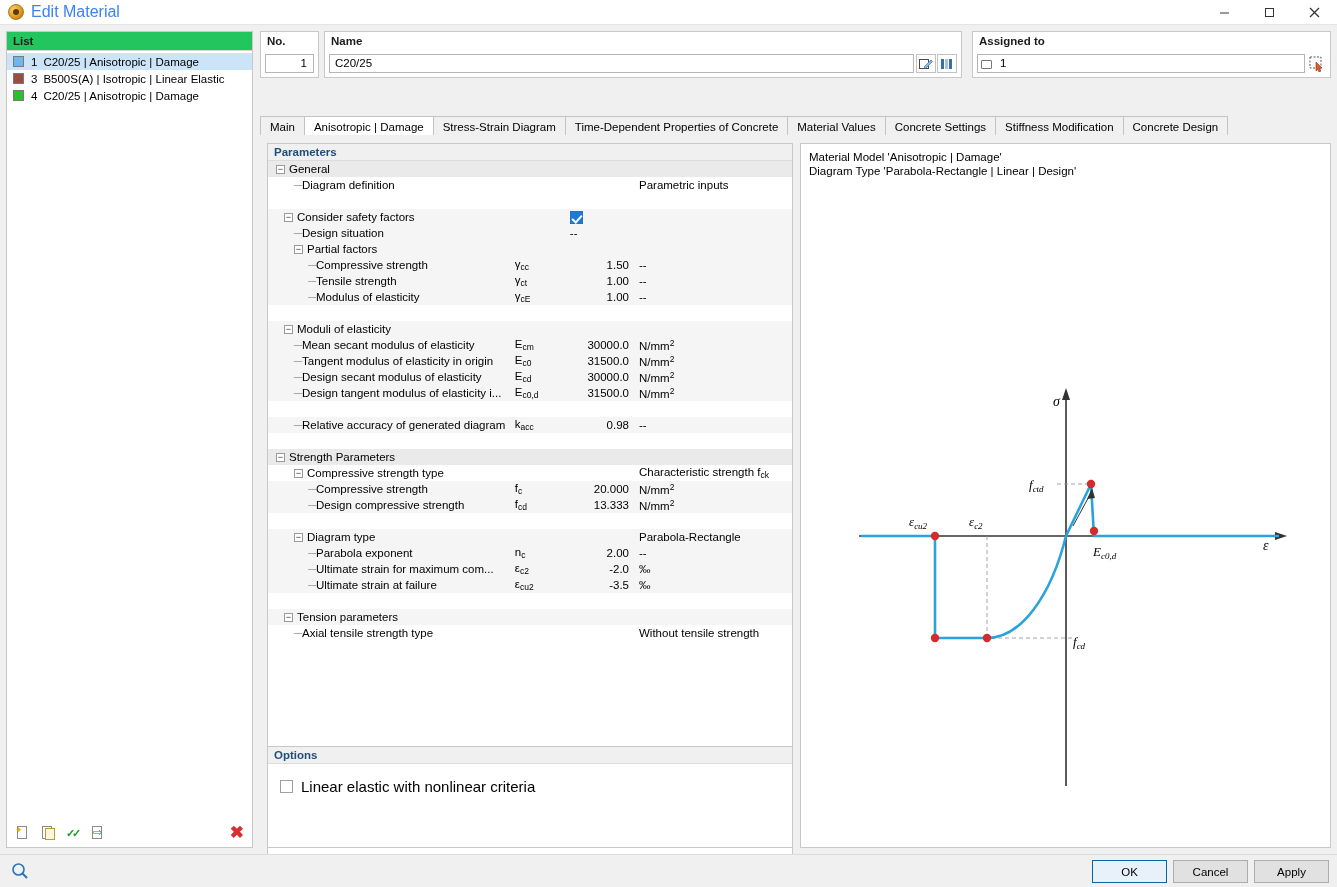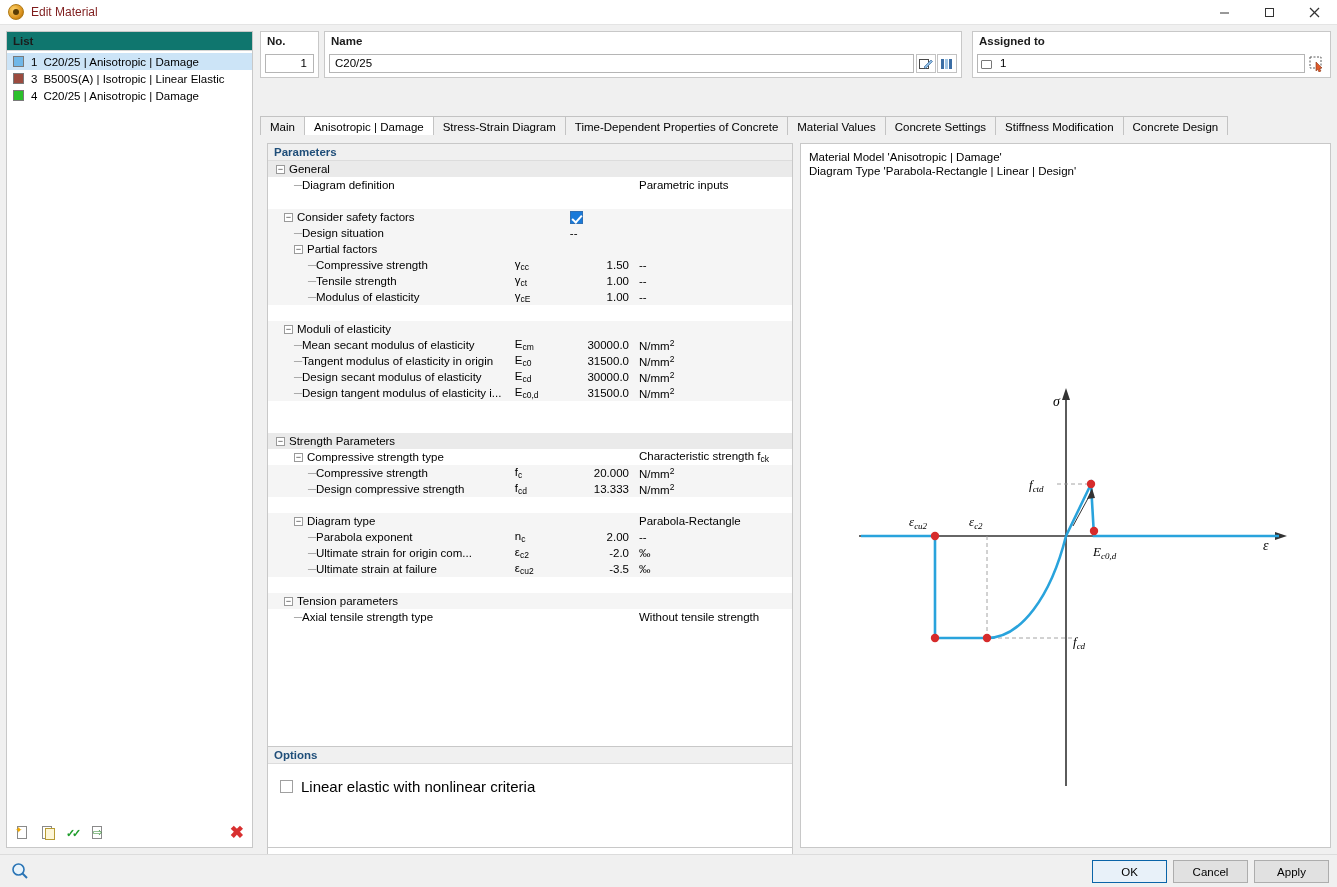--- a/index.html
+++ b/index.html
@@ -35,22 +35,22 @@
   }
   .titlebar .app-icon::after {
     content: "";
     position: absolute;
     left: 4px; top: 4px;
     width: 6px; height: 6px;
     border-radius: 50%;
     background: #5a3c06;
   }
   .titlebar .title {
-    font-size: 12px;
-    color: #7f1d1d;
+    font-size: 16px;
+    color: #3b82f6;
   }
   .win-buttons {
     margin-left: auto;
     display: flex;
     height: 25px;
   }
   .win-btn {
     width: 45px; height: 25px;
     display: flex; align-items: center; justify-content: center;
     font-size: 13px; color: #333;
@@ -67,21 +67,21 @@
   
   .list-panel {
     position: absolute;
     left: 6px; top: 6px;
     width: 247px; height: 817px;
     background: #fff;
     border: 1px solid #c8c8c8;
   }
   .panel-header {
     height: 19px;
-    background: #0f766e;
+    background: #22c55e;
     border-bottom: 1px solid #d6d6d6;
     font-weight: bold;
     font-size: 11.5px;
     padding: 3px 0 0 6px;
     color: #1b1b1b;
   }
   .list-rows { padding-top: 2px; }
   .list-row {
     height: 17px;
     display: flex;
@@ -605,20 +605,26 @@
         <tr class="shaded">
           <td class="g-name" style="padding-left:26px !important;"><span class="tree-dash">─</span><span>Design tangent modulus of elasticity i...</span></td>
           <td class="g-sym">E<span class="sub">c0,d</span></td>
           <td class="g-val">31500.0</td>
           <td class="g-unit">N/mm<span class="sup">2</span></td>
         </tr>
         <tr>
               <td colspan="4">&nbsp;</td>
             </tr>
 
+        <tr class="shaded">
+          <td class="g-name" style="padding-left:26px !important;"><span class="tree-dash">─</span><span>Relative accuracy of generated diagram</span></td>
+          <td class="g-sym">k<span class="sub">acc</span></td>
+          <td class="g-val">0.98</td>
+          <td class="g-unit">--</td>
+        </tr>
         <tr>
               <td colspan="4">&nbsp;</td>
             </tr>
 
         <tr class="row-head level0">
           <td class="g-name" colspan="4" style="padding-left:8px !important;">
             <span class="expander">−</span><span>Strength Parameters</span>
           </td>
         </tr>
 
@@ -654,21 +660,21 @@
               <td class="g-val"></td>
           <td class="g-unit">Parabola-Rectangle</td>
         </tr>
         <tr class="shaded">
           <td class="g-name" style="padding-left:40px !important;"><span class="tree-dash">─</span><span>Parabola exponent</span></td>
           <td class="g-sym">n<span class="sub">c</span></td>
           <td class="g-val">2.00</td>
           <td class="g-unit">--</td>
         </tr>
         <tr class="shaded">
-          <td class="g-name" style="padding-left:40px !important;"><span class="tree-dash">─</span><span>Ultimate strain for origin com...</span></td>
+          <td class="g-name" style="padding-left:40px !important;"><span class="tree-dash">─</span><span>Ultimate strain for maximum com...</span></td>
           <td class="g-sym">ε<span class="sub">c2</span></td>
           <td class="g-val">-2.0</td>
           <td class="g-unit">‰</td>
         </tr>
         <tr class="shaded">
           <td class="g-name" style="padding-left:40px !important;"><span class="tree-dash">─</span><span>Ultimate strain at failure</span></td>
           <td class="g-sym">ε<span class="sub">cu2</span></td>
           <td class="g-val">-3.5</td>
           <td class="g-unit">‰</td>
         </tr>

